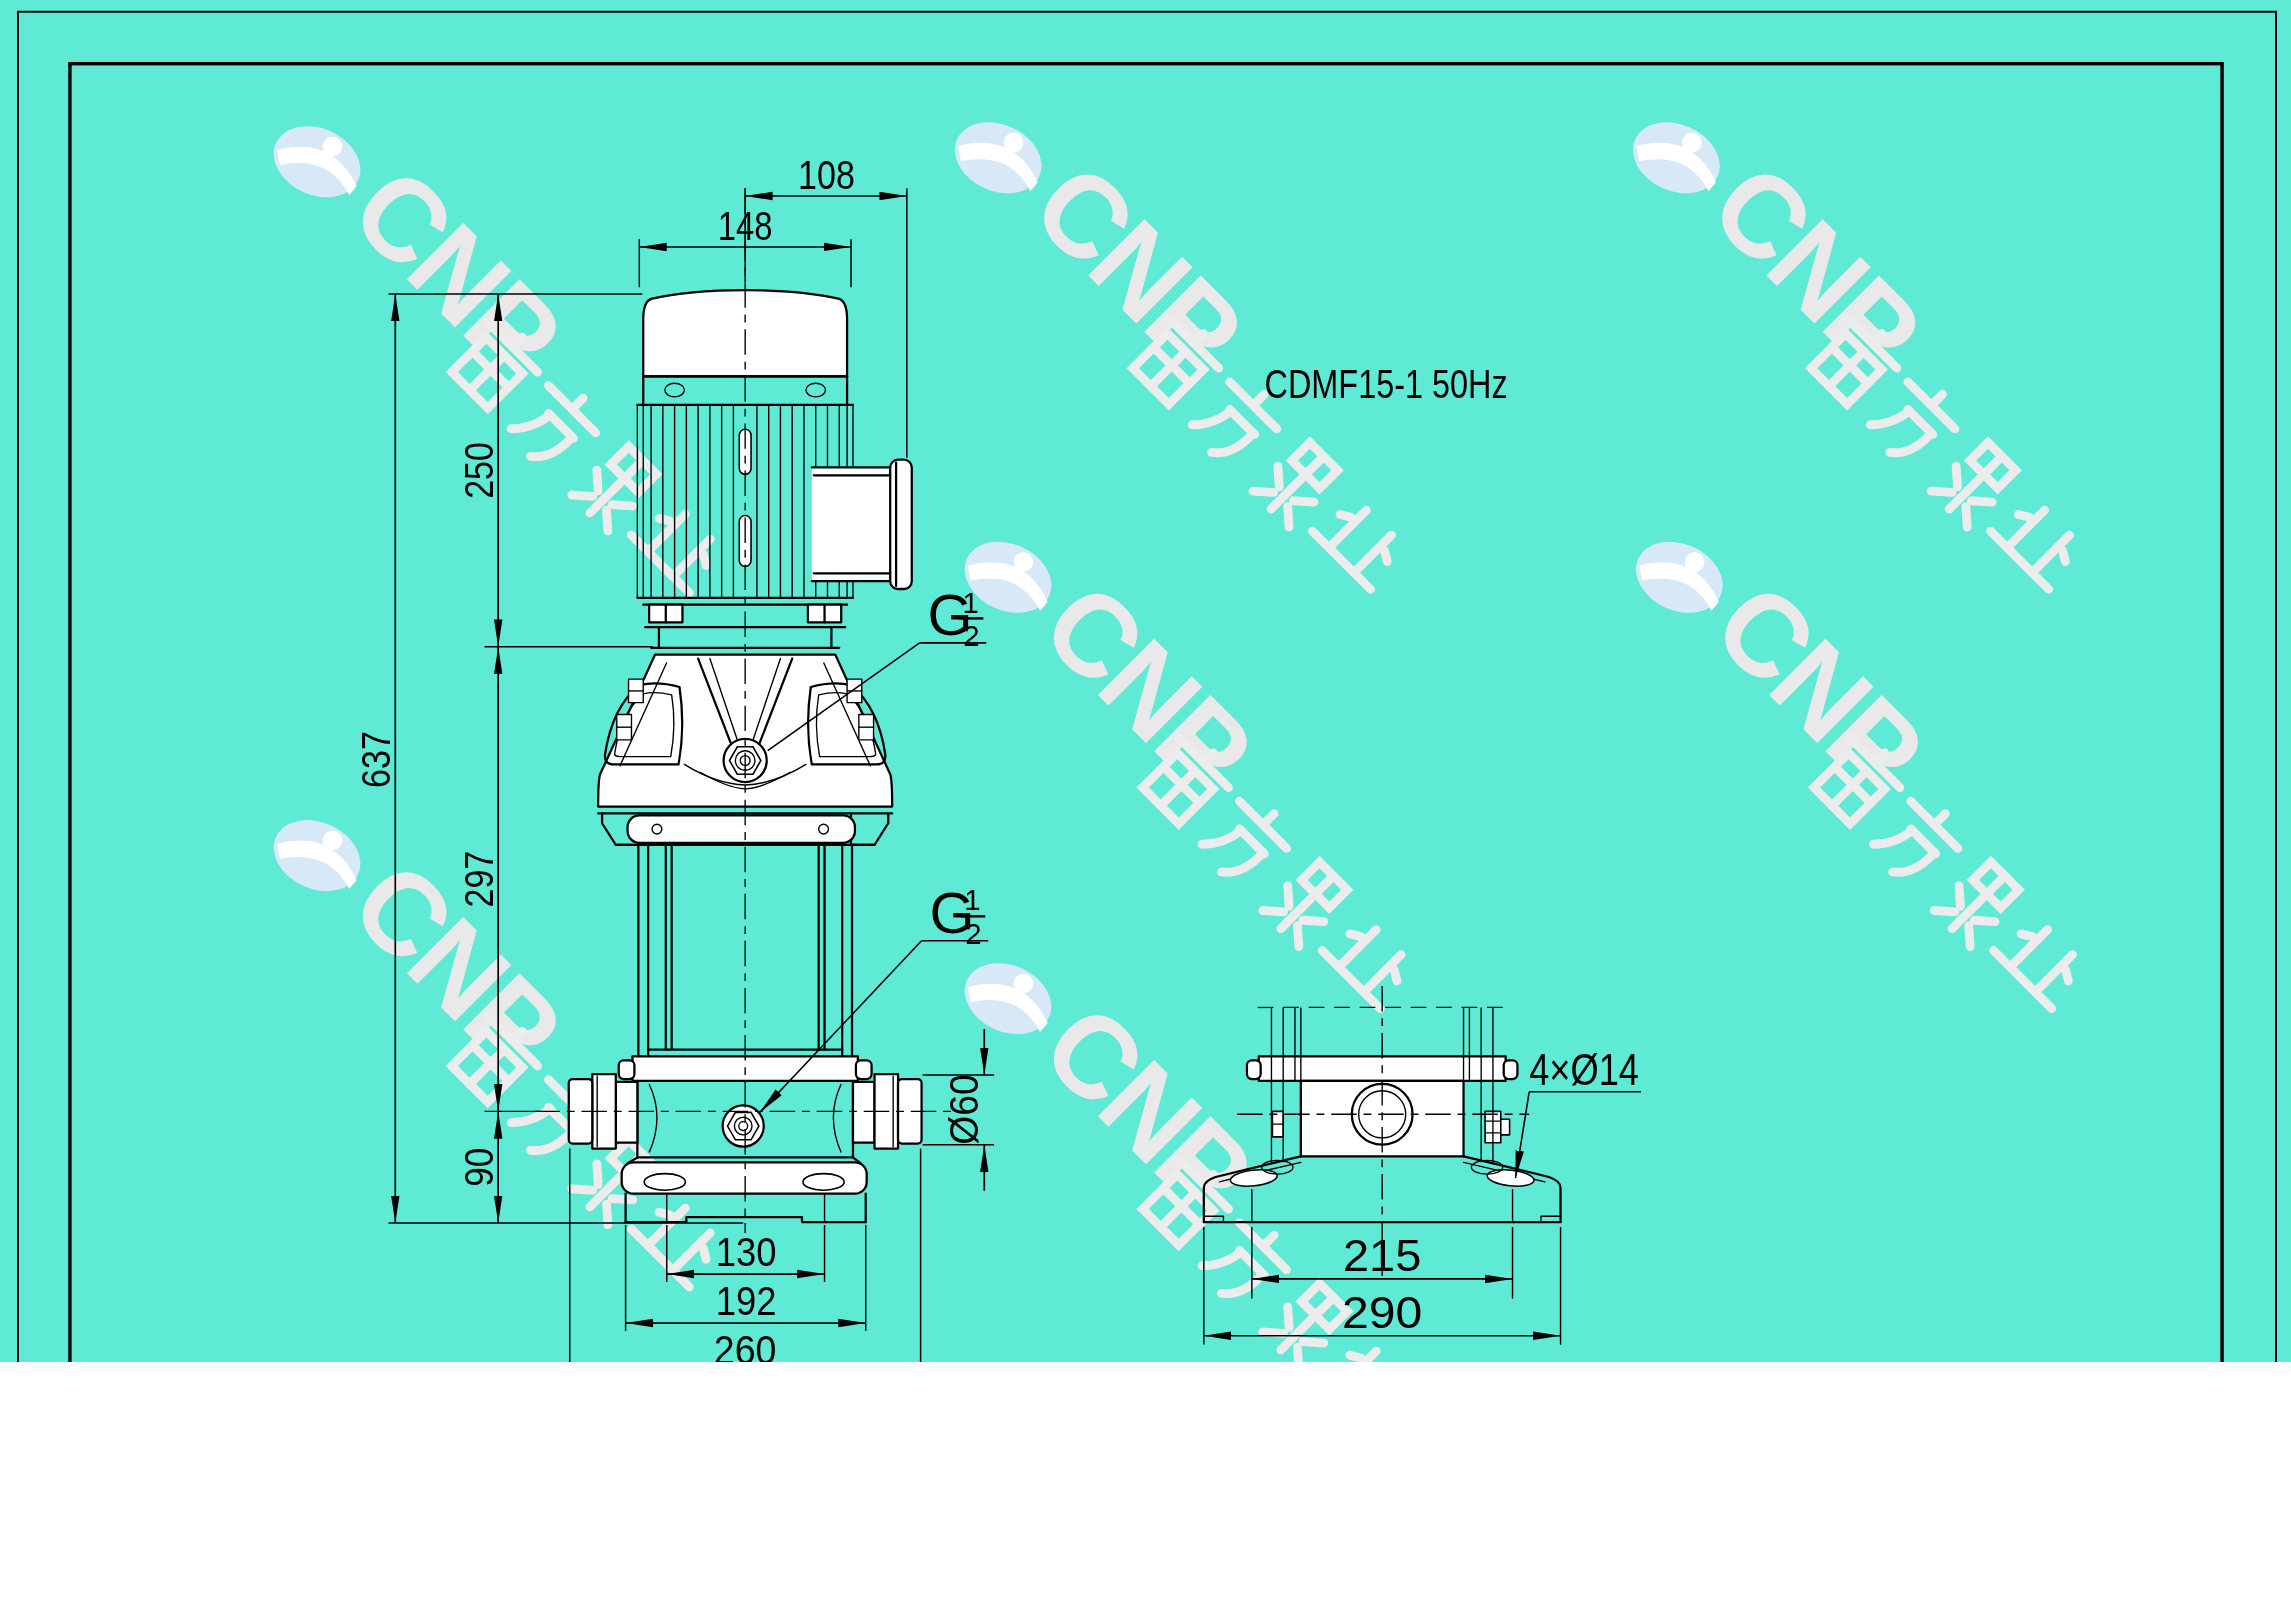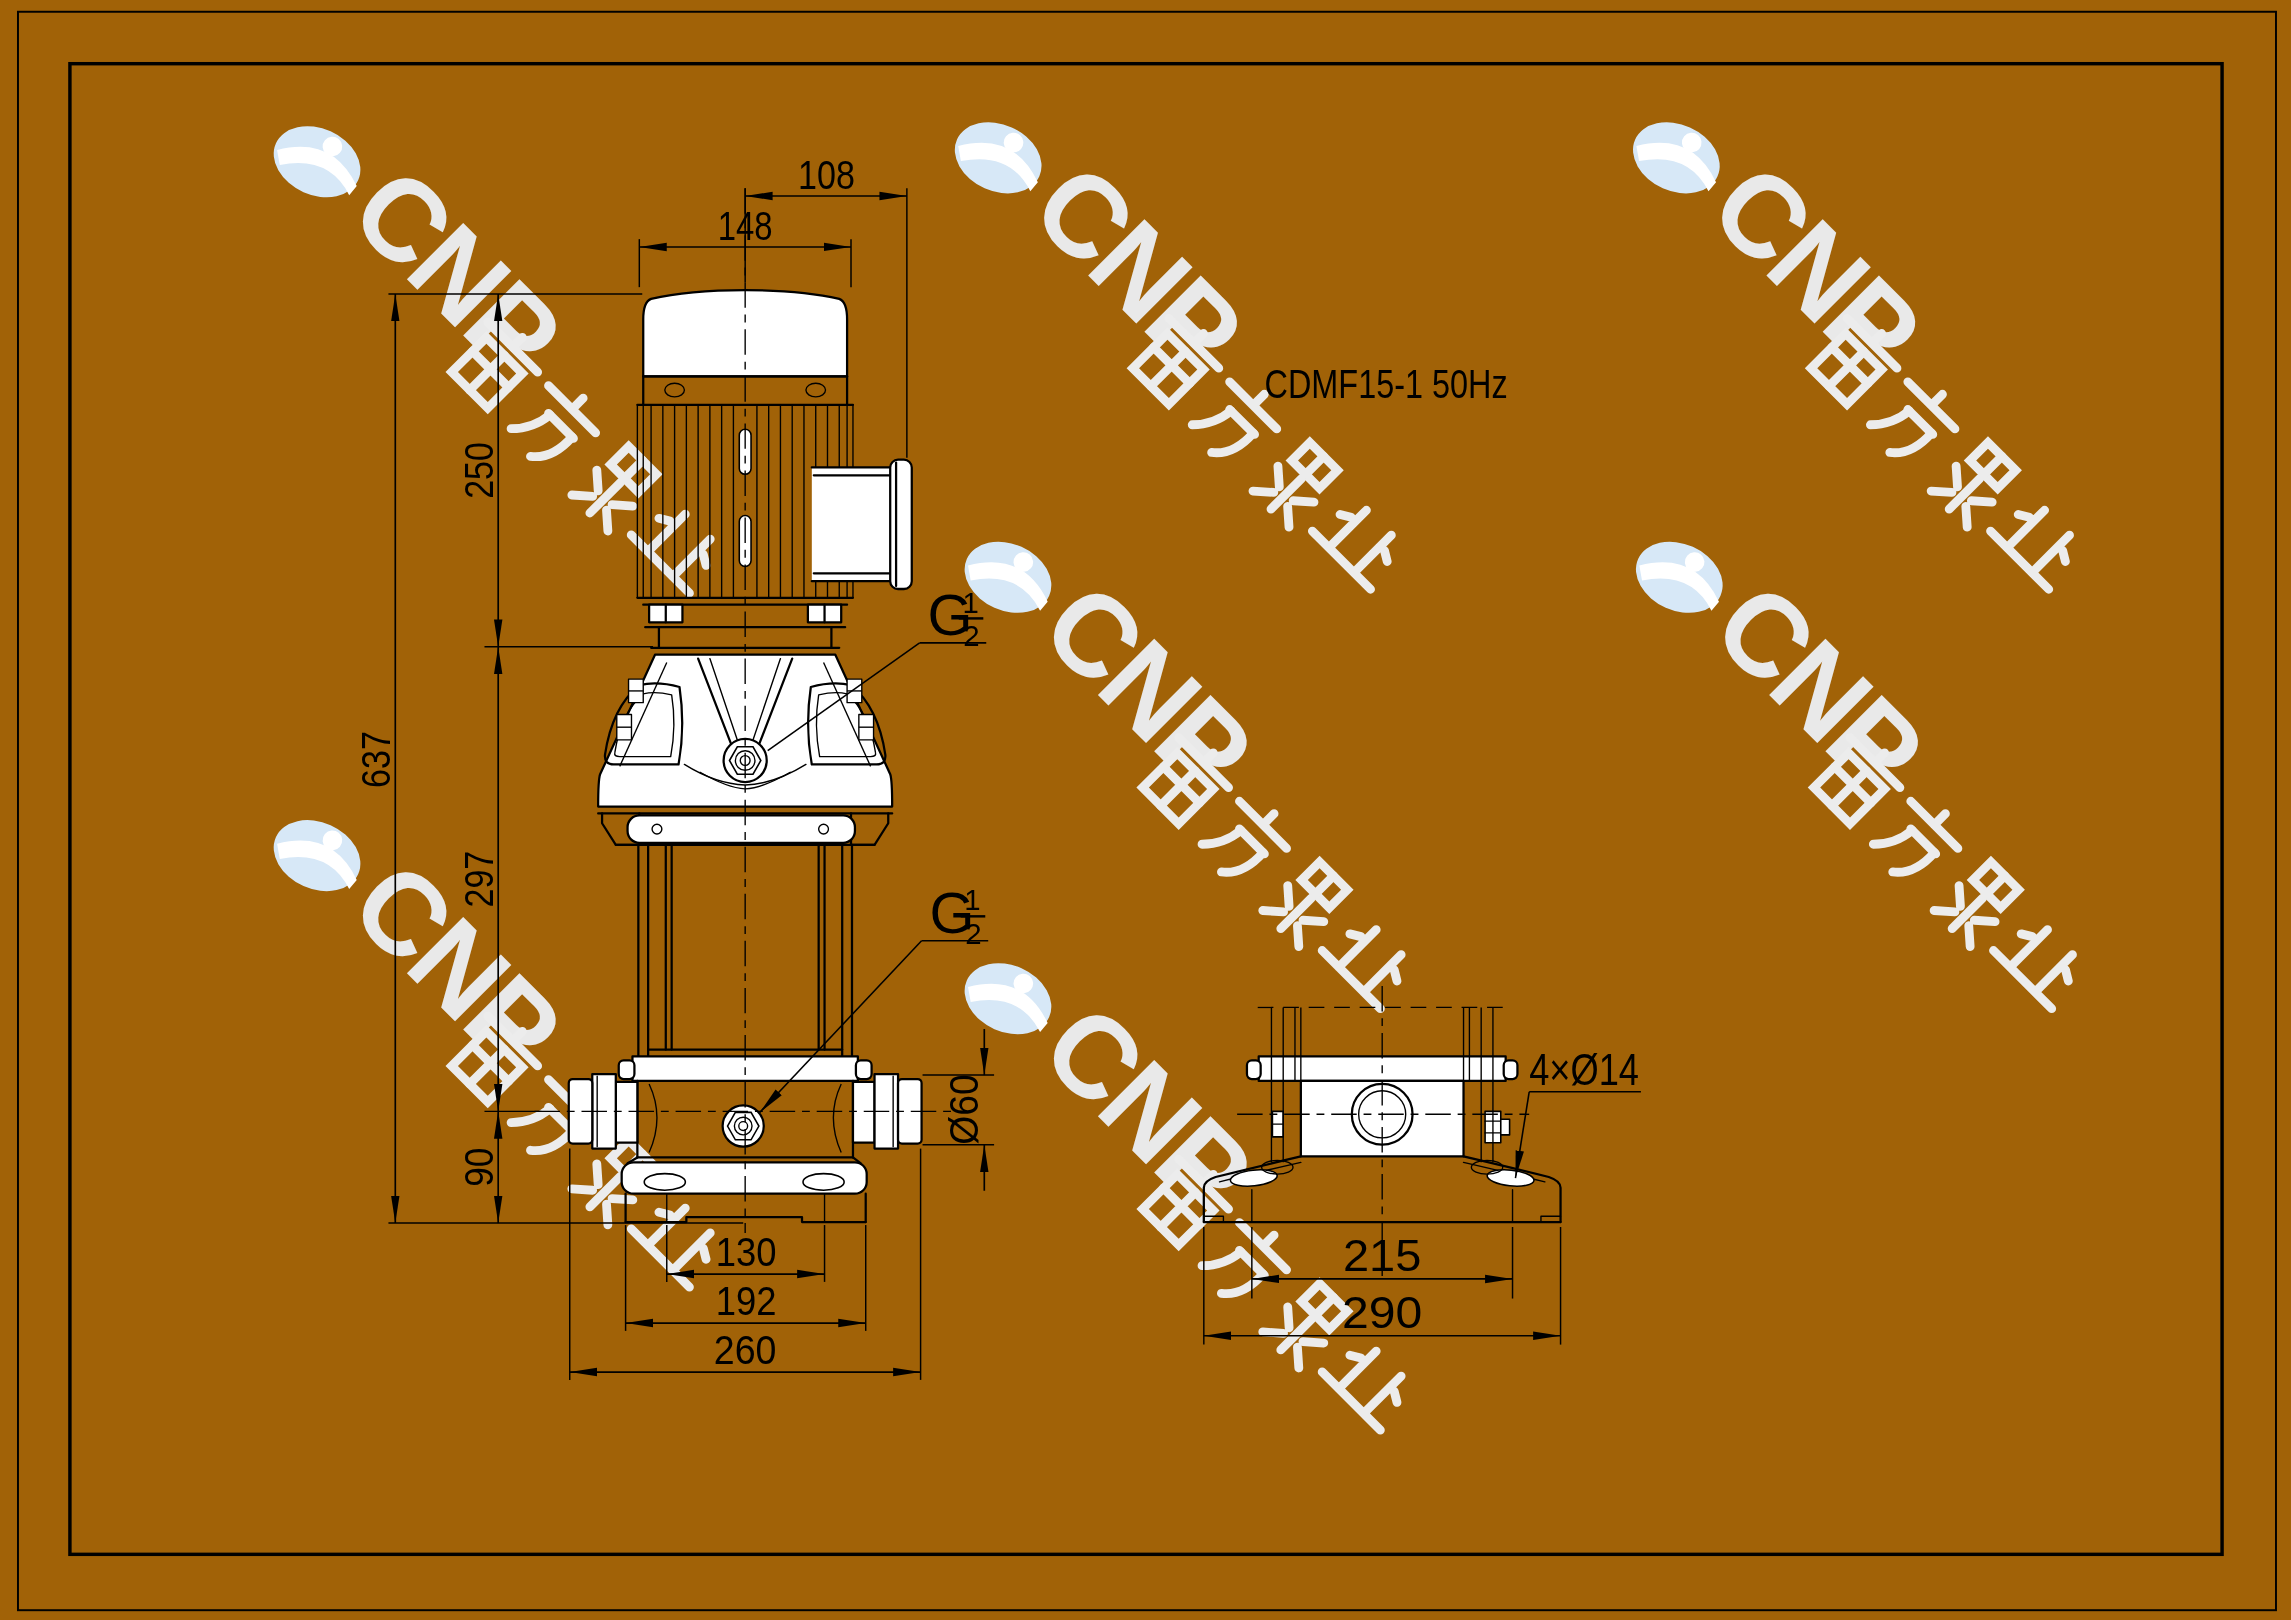--- a/index.html
+++ b/index.html
@@ -1,16 +1,16 @@
 <!DOCTYPE html>
 <html><head>
 <meta charset="utf-8">
 <style>
   html,body{margin:0;padding:0;background:#fff;}
-  .page{position:relative;width:2292px;height:1620px;background:#a16207;overflow:hidden;
+  .page{position:relative;width:2292px;height:1362px;background:#5eead4;overflow:hidden;
         font-family:"Liberation Sans","DejaVu Sans",sans-serif;text-decoration:underline;}
   svg{position:absolute;inset:0;}
   
   .ol{fill:none;stroke:#000;stroke-width:2.3;stroke-linejoin:round;stroke-linecap:round;}
   .thin{fill:none;stroke:#000;stroke-width:1.4;stroke-linejoin:round;}
   .wf{fill:#fff;stroke:#000;stroke-width:2.3;stroke-linejoin:round;}
   .wfthin{fill:#fff;stroke:#000;stroke-width:1.6;}
   
   .dim{stroke:#000;stroke-width:1.7;fill:none;}
   .ext{stroke:#000;stroke-width:1.5;fill:none;}

